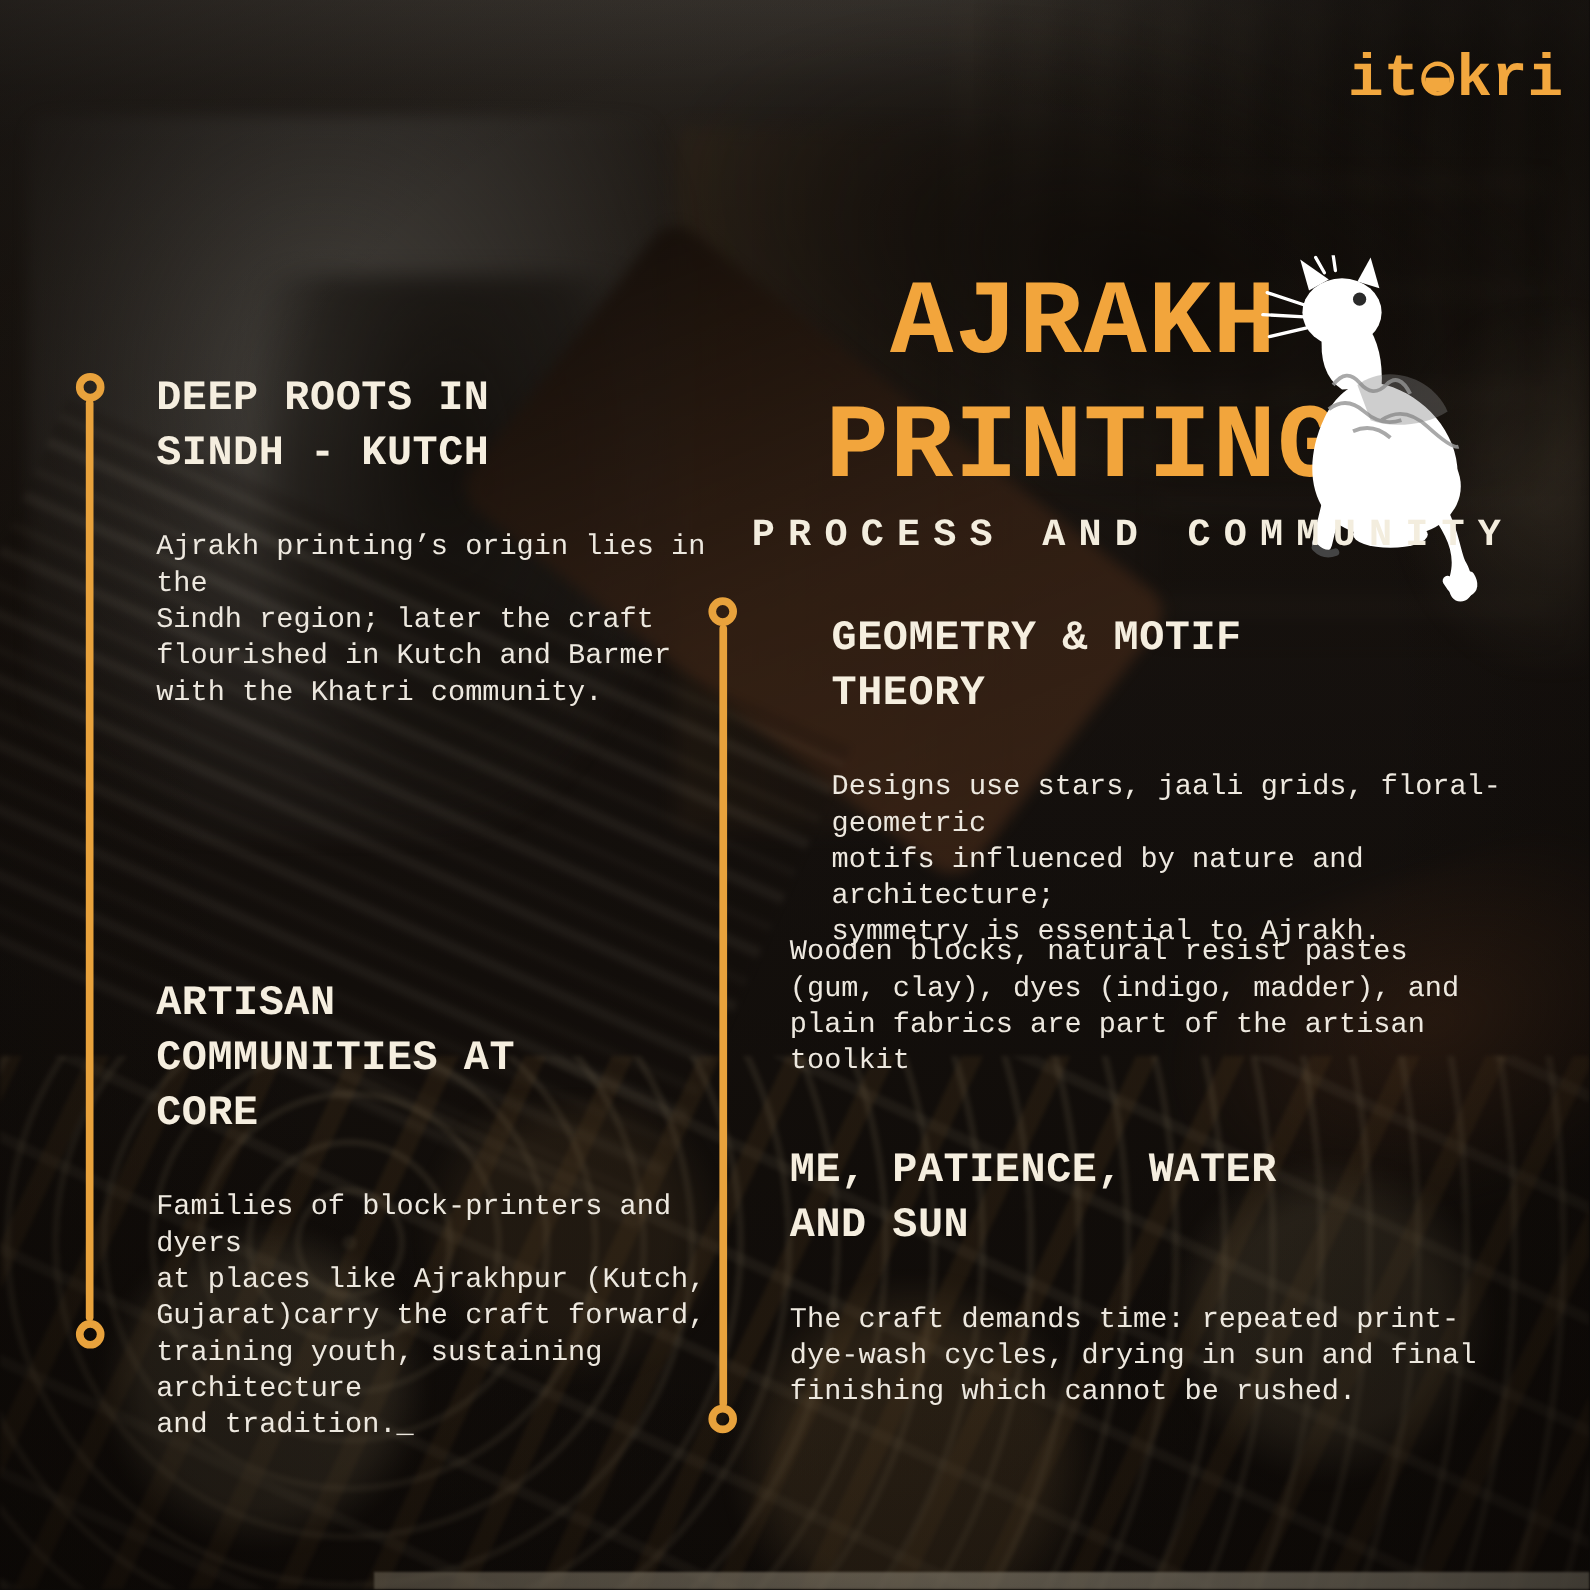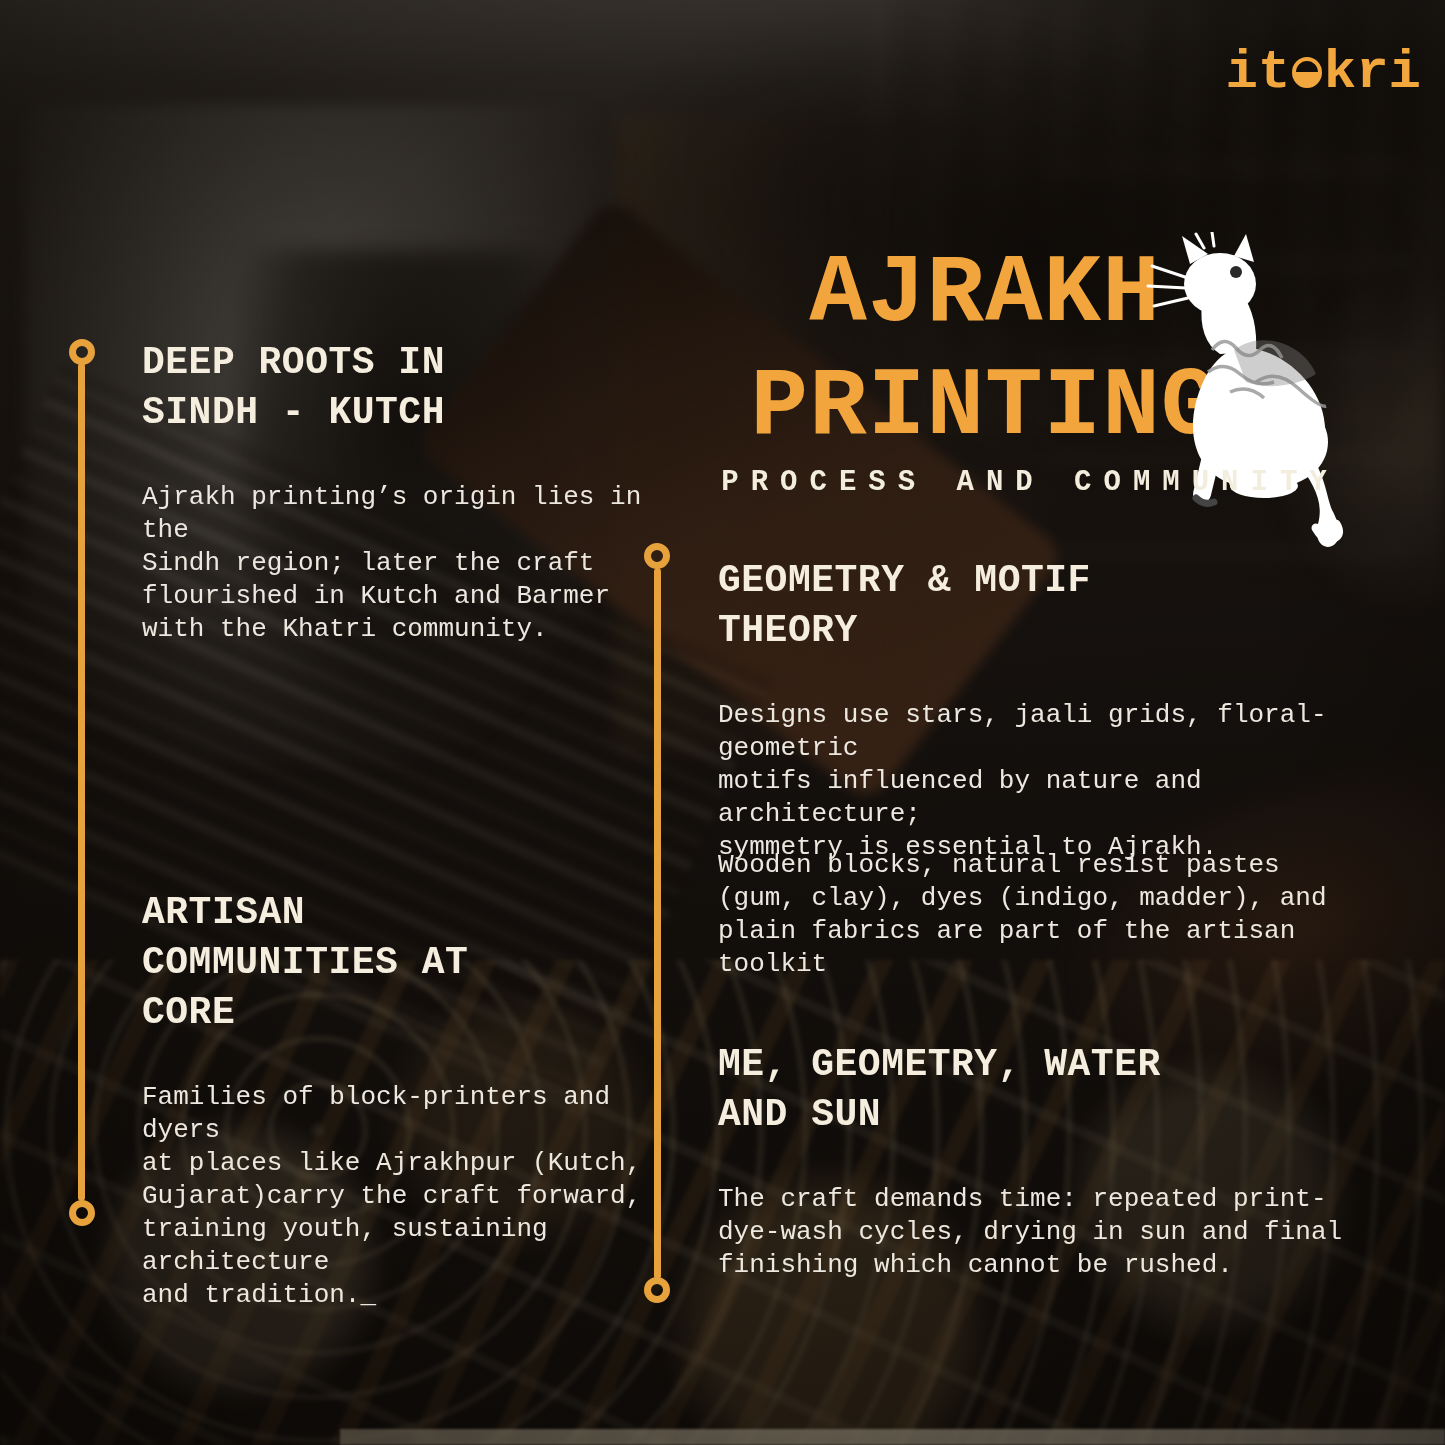--- a/index.html
+++ b/index.html
@@ -76,33 +76,33 @@
   .logo { top:46px; right:24px; font-size:54px; font-weight:bold; color:#F2A73E;
           letter-spacing:0; line-height:1; }
   .logo-o { display:inline-block; width:.56em; height:.58em; border:.085em solid currentColor;
             border-radius:50%; background:linear-gradient(to bottom,rgba(0,0,0,0) 46%,currentColor 46%);
             vertical-align:-0.02em; margin:0 .03em; }
 
   .title { left:640px; top:238px; width:690px; text-align:center;
            font-size:96px; line-height:113px; font-weight:bold; letter-spacing:1px;
            color:#F2A53C; white-space:pre-line; }
   .subtitle { left:640px; top:466px; width:780px; text-align:center;
-              font-size:29px; font-weight:bold; letter-spacing:12px; color:#F3EDDE; }
+              font-size:35px; font-weight:bold; letter-spacing:12px; color:#F3EDDE; }
 
   .cat { left:1146px; top:232px; width:218px; height:332px; }
 
   .sec { color:#F5EEDF; }
   .sec h2 { font-size:38px; line-height:50px; font-weight:bold; letter-spacing:.5px;
             color:#F5EEDF; white-space:pre-line; }
   .sec p  { font-size:26px; line-height:33px; font-weight:normal; color:#EDE8DF;
             margin-top:43px; white-space:pre-line; }
   .sec-l1 { left:142px; top:338px; width:500px; }
   .sec-l2 { left:142px; top:640px; width:500px; }
   .sec-l3 { left:142px; top:888px; width:500px; }
-  .sec-r1 { left:718px; top:556px; width:645px; }
+  .sec-r1 { left:756px; top:556px; width:645px; }
   .sec-r2 { left:718px; top:806px; width:645px; }
   .sec-r3 { left:718px; top:1040px; width:645px; }
 
   .tline { position:absolute; width:7px; background:#E8A23C; border-radius:4px; }
   .tdot  { position:absolute; width:26px; height:26px; border:7px solid #E8A23C;
            border-radius:50%; background:rgba(0,0,0,0); }
   .tline-left  { left:78px;  top:363px; height:838px; }
   .tdot-lt { left:69px;  top:339px; }
   .tdot-lb { left:69px;  top:1200px; }
   .tline-right { left:654px; top:568px; height:711px; }
@@ -213,21 +213,21 @@
       <p>Designs use stars, jaali grids, floral-geometric
 motifs influenced by nature and architecture;
 symmetry is essential to Ajrakh.</p>
     </div>
     <div class="sec sec-r2">
       <p>Wooden blocks, natural resist pastes
 (gum, clay), dyes (indigo, madder), and
 plain fabrics are part of the artisan toolkit</p>
     </div>
     <div class="sec sec-r3">
-      <h2>ME, GEOMETRY, WATER
+      <h2>ME, PATIENCE, WATER
 AND SUN</h2>
       <p>The craft demands time: repeated print-
 dye-wash cycles, drying in sun and final
 finishing which cannot be rushed.</p>
     </div>
 
   </div>
 </div>
 
 </body></html>

